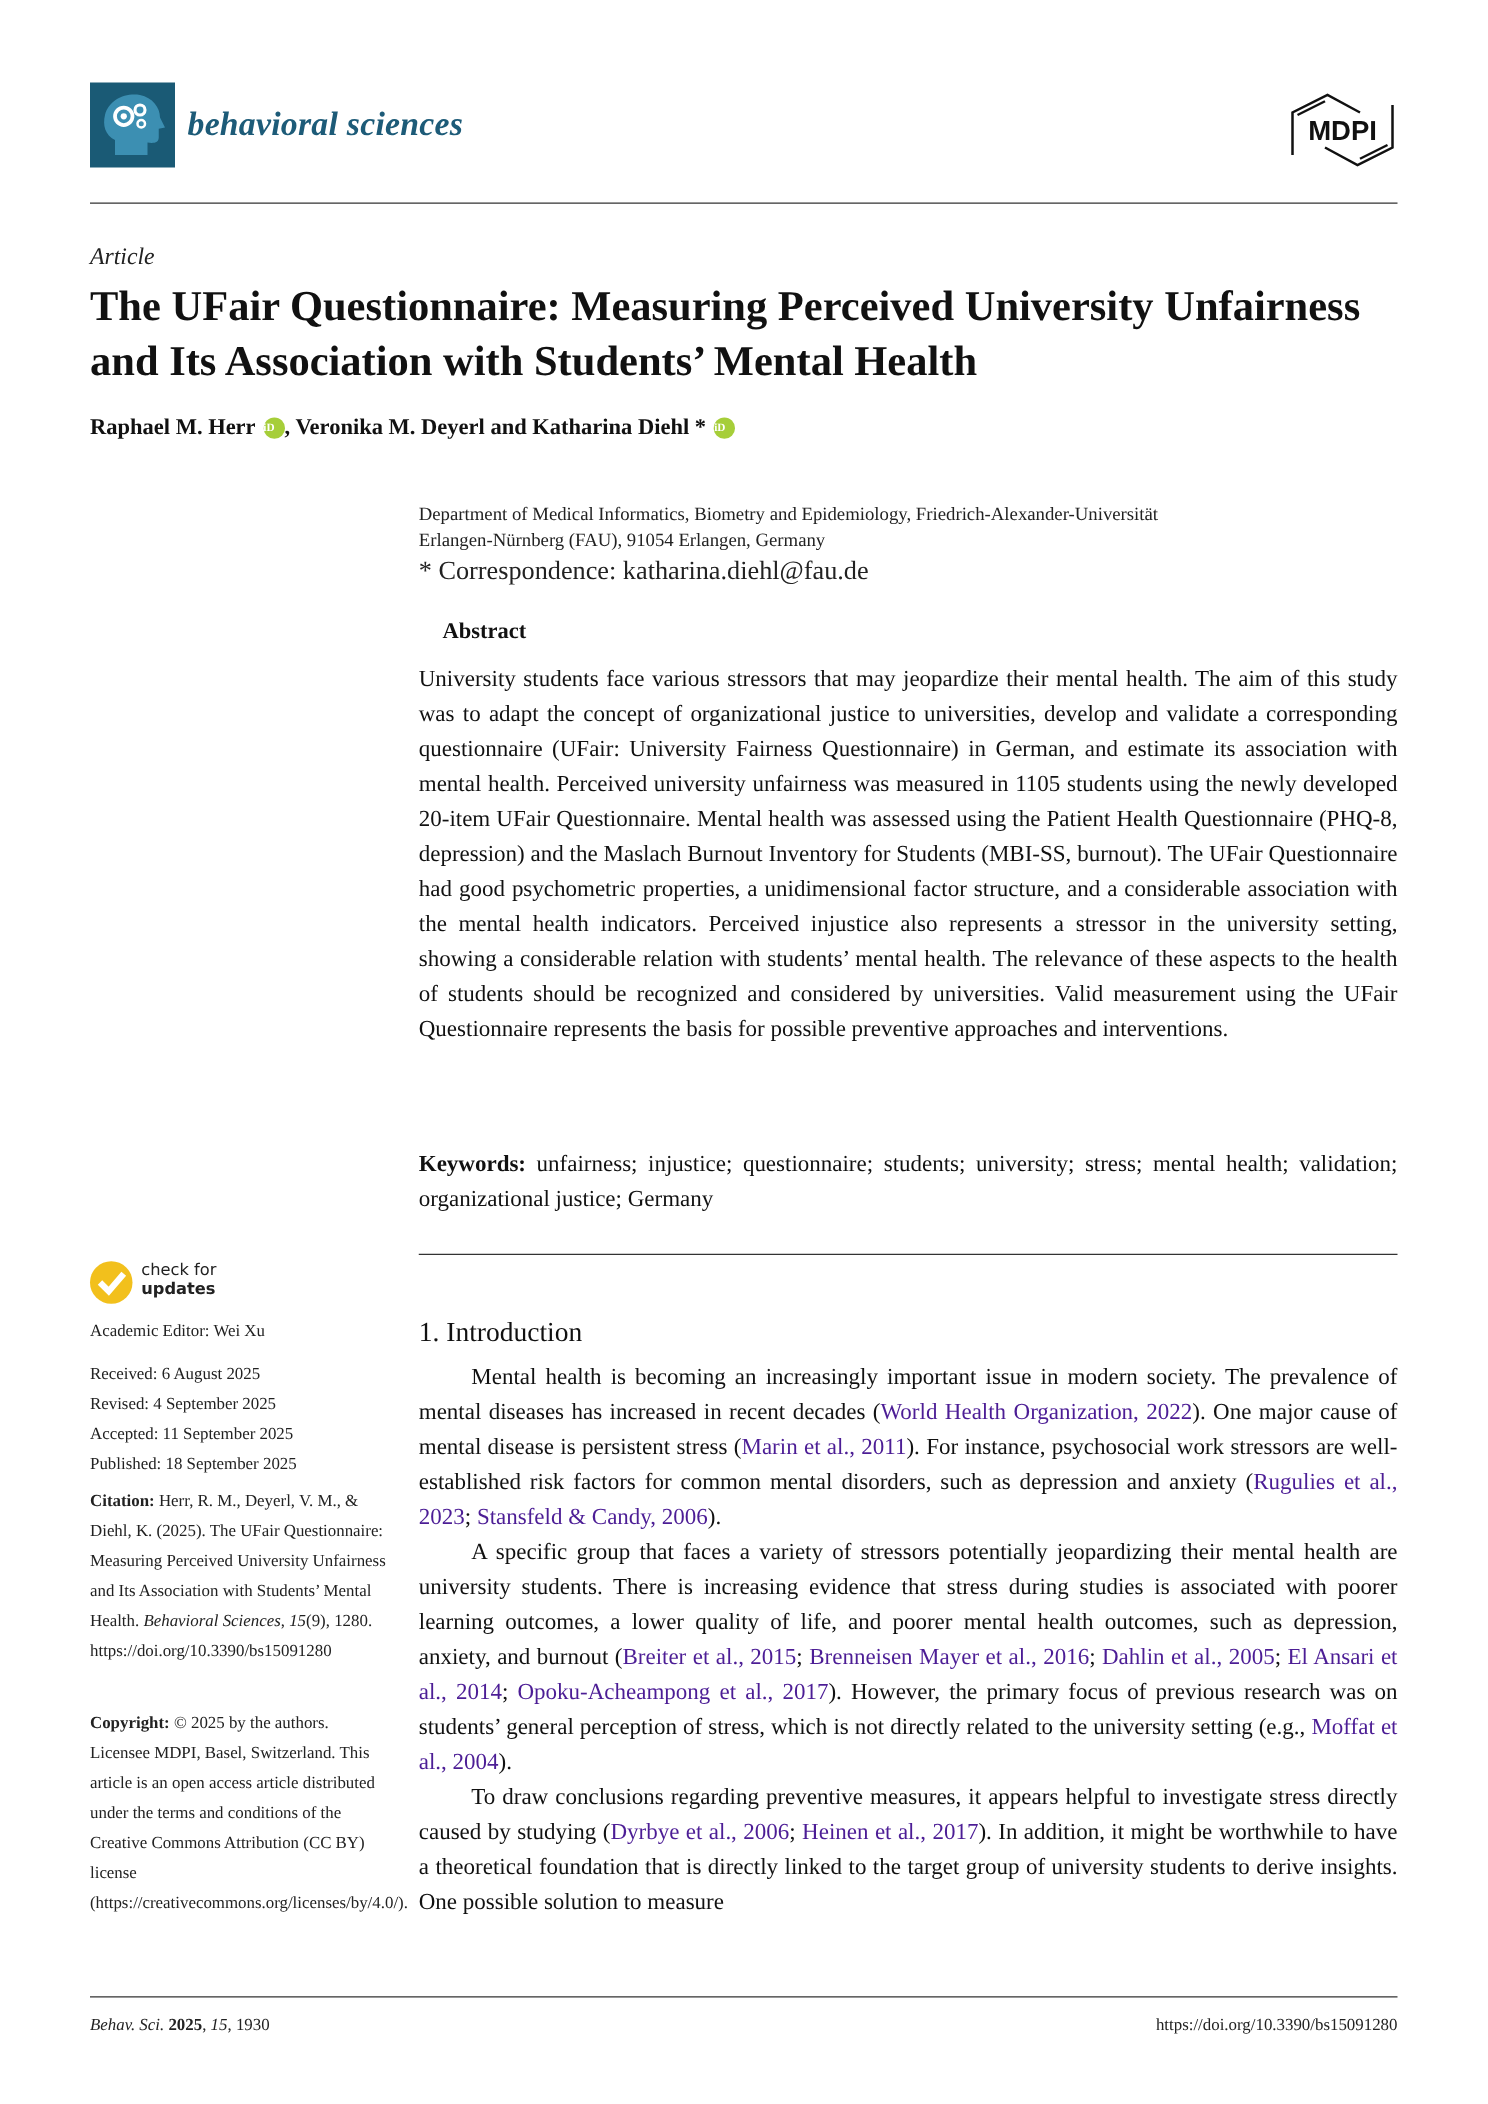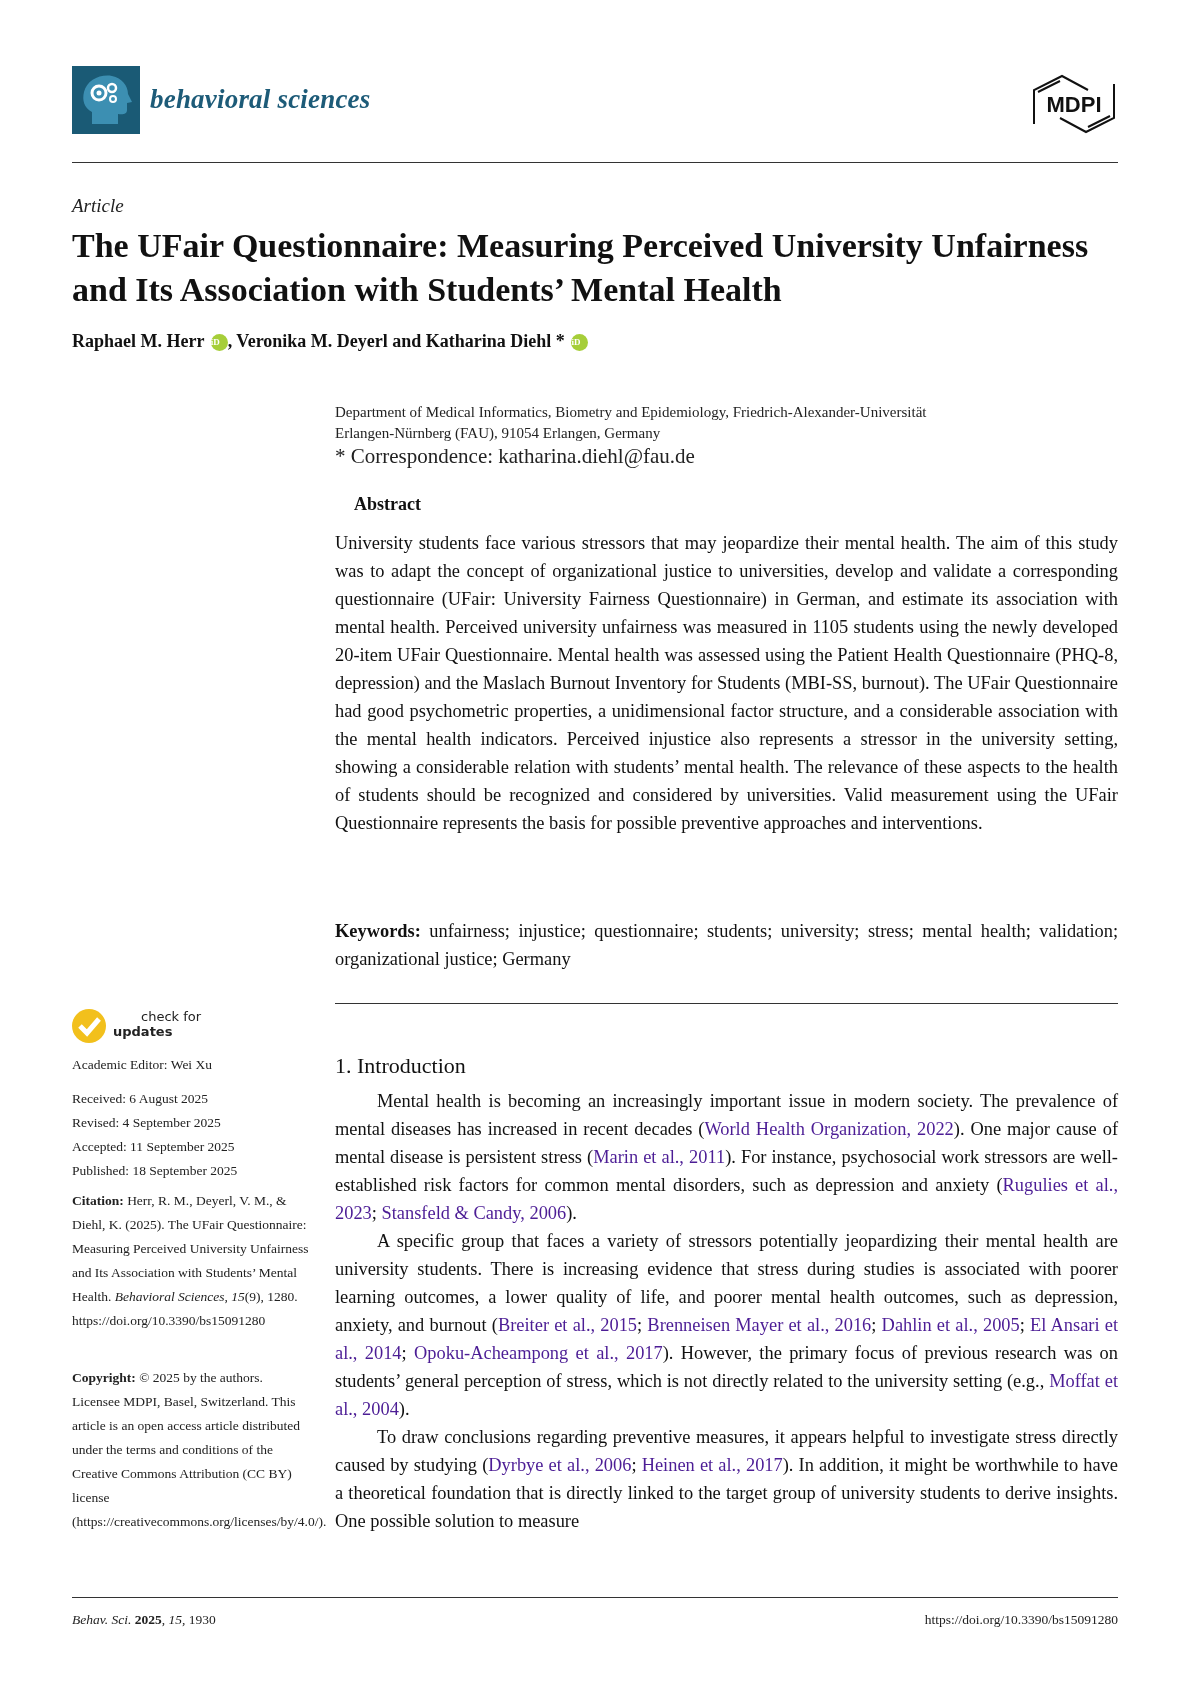--- a/index.html
+++ b/index.html
@@ -27,21 +27,21 @@
   .mid-rule { left: 335px; top: 1003px; width: 783px; height: 1px; background: #333; }
 
   .section-head { left: 335px; top: 1053px; font-size: 22px; font-weight: normal; }
   .intro-body { left: 335px; top: 1087px; width: 783px; font-size: 18.4px; line-height: 28px; text-align: justify; }
   .intro-body p { margin: 0; text-indent: 42px; }
   .cite { color: #4c1d95; }
 
   
   .check-updates { left: 72px; top: 1009px; width: 140px; height: 36px; }
   .check-circle { position: absolute; left: 0; top: 0; width: 34px; height: 34px; border-radius: 50%; background: #f2c01c; }
-  .check-text1 { position: absolute; left: 41px; top: 0; font-family: "DejaVu Sans", sans-serif; font-size: 13px; color: #222; line-height: 15px; margin-left: 28px; }
+  .check-text1 { position: absolute; left: 41px; top: 0; font-family: "DejaVu Sans", sans-serif; font-size: 13px; color: #222; line-height: 15px; }
   .check-text2 { position: absolute; left: 41px; top: 15px; font-family: "DejaVu Sans", sans-serif; font-size: 13px; font-weight: bold; color: #222; line-height: 15px; }
   .left-col { left: 72px; width: 240px; font-size: 13.5px; color: #222; line-height: 24px; }
   .left-col .b { font-weight: bold; }
 
   .bottom-rule { left: 72px; top: 1597px; width: 1046px; height: 1px; background: #333; }
   .footer-left { left: 72px; top: 1612px; font-size: 13.5px; color: #222; }
   .footer-right { left: 880px; top: 1612px; width: 238px; text-align: right; font-size: 13.5px; color: #222; }
 </style>
 </head>
 <body>

